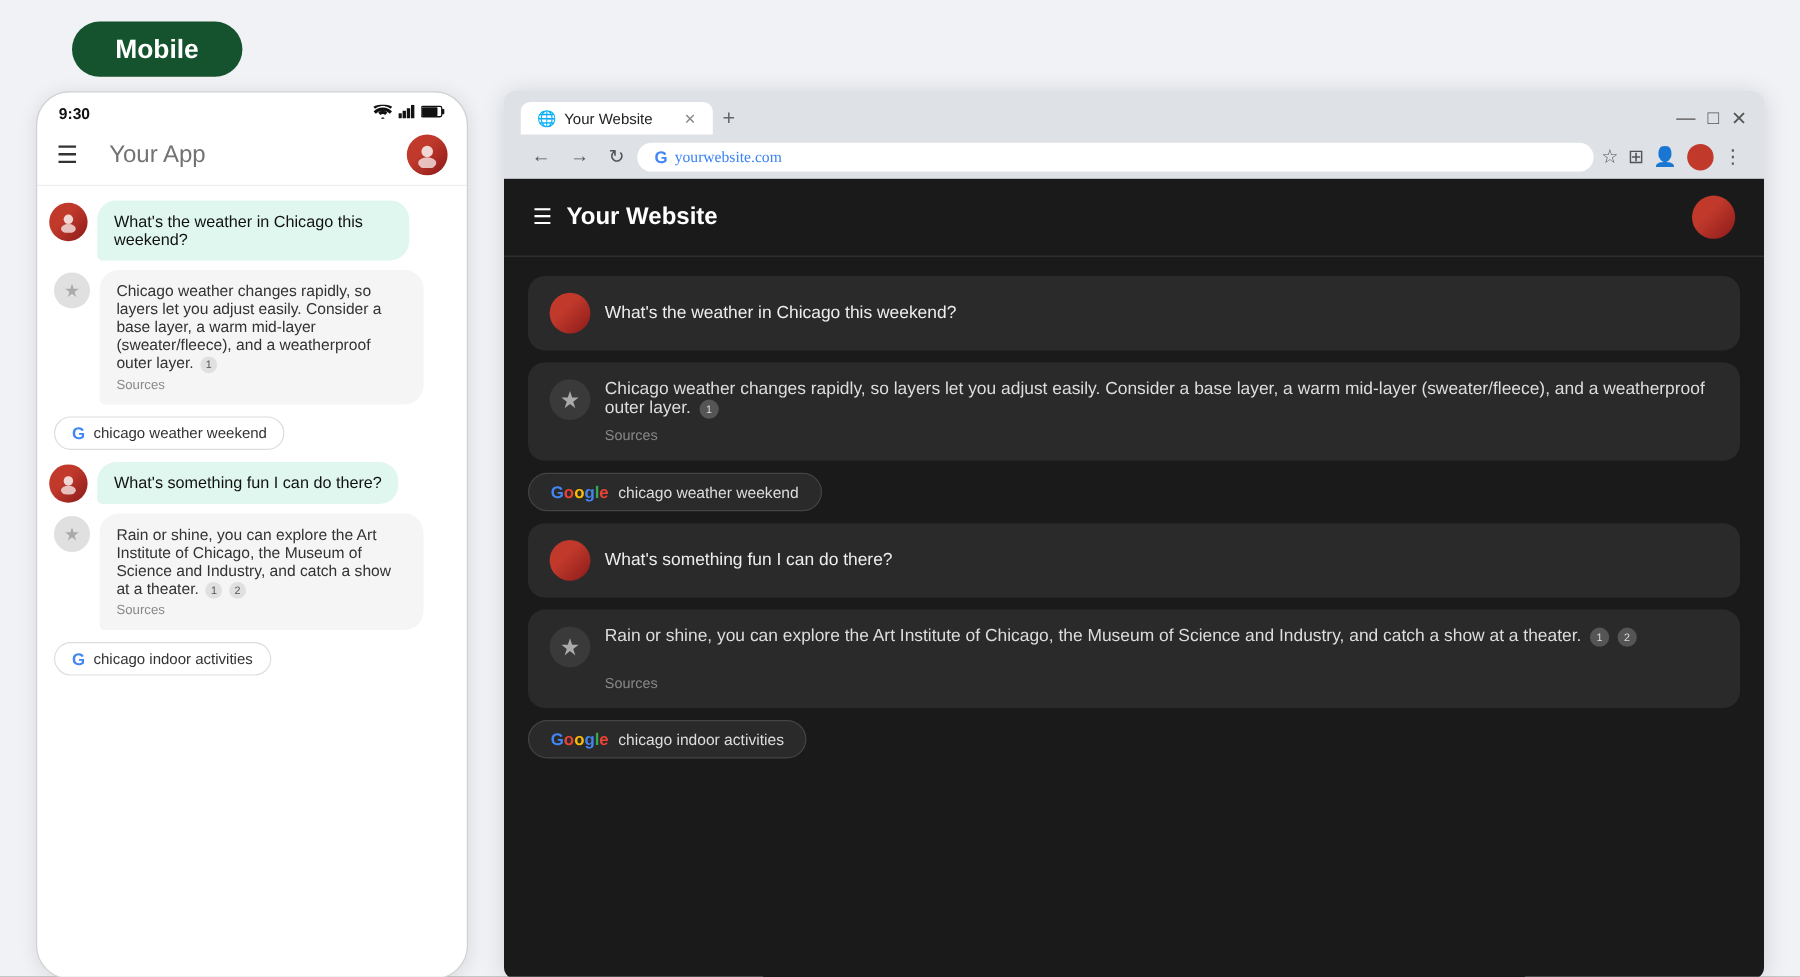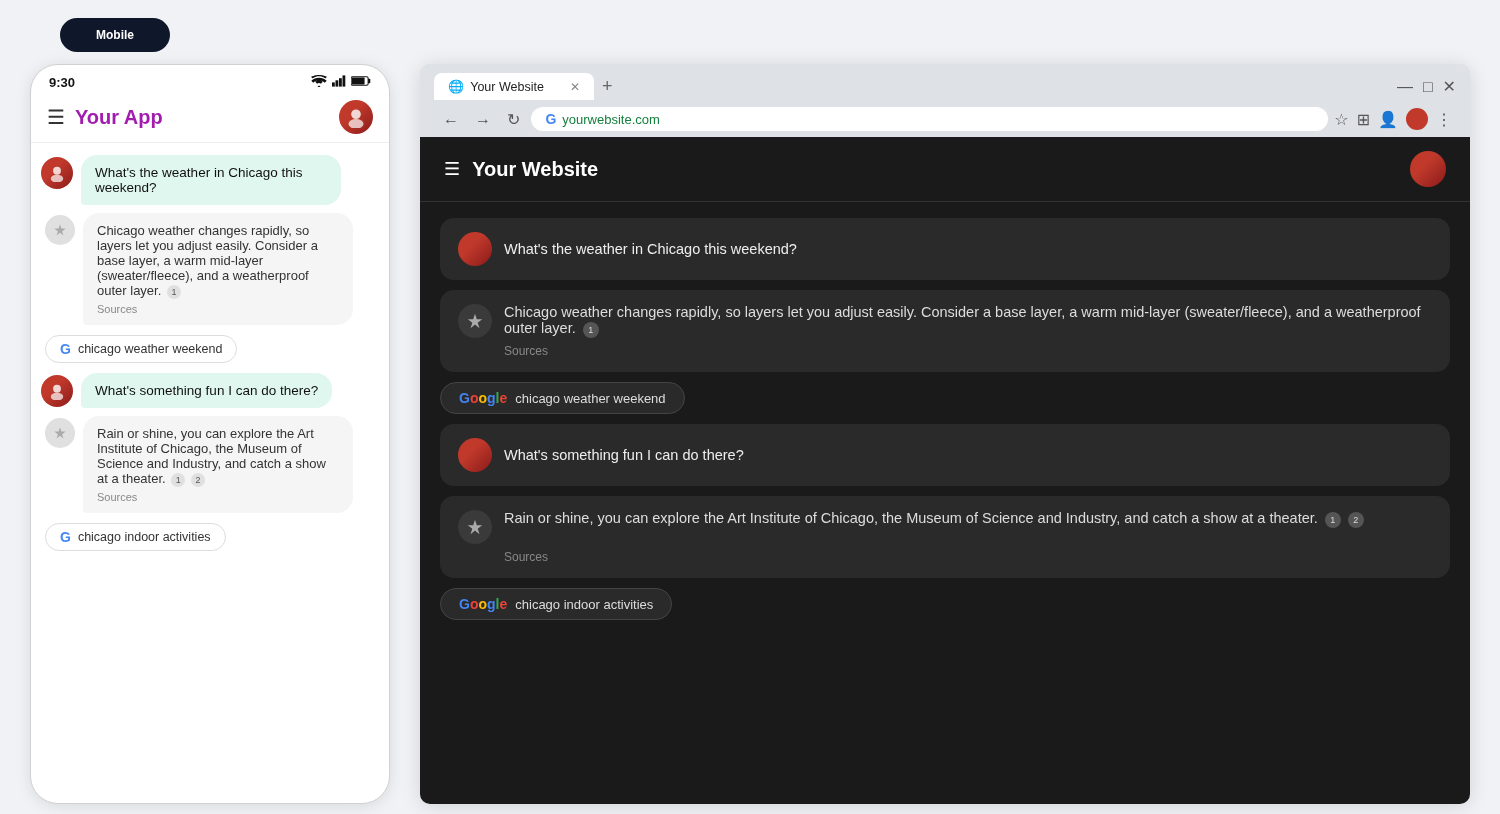--- a/index.html
+++ b/index.html
@@ -15,26 +15,26 @@
     }
 
     
     .top-bar {
       width: 100%;
       display: flex;
       justify-content: space-between;
       padding: 18px 60px 12px 60px;
     }
     .toggle-btn {
-      background: #0f172a;
+      background: #14532d;
       color: #fff;
       border: none;
       border-radius: 24px;
       padding: 10px 36px;
-      font-size: 12px;
+      font-size: 22px;
       font-weight: 600;
       cursor: pointer;
     }
 
     
     .main-layout {
       display: flex;
       flex-direction: row;
       width: 100%;
       gap: 0px;
@@ -73,24 +73,24 @@
     }
 
     .mobile-header {
       display: flex;
       align-items: center;
       padding: 6px 16px 8px 16px;
       border-bottom: 1px solid #eee;
     }
     .mobile-header-title {
       font-size: 20px;
-      font-weight: 700;
-      flex: 1;
-      margin-left: 10px;
-      color: #a21caf;
+      font-weight: 400;
+      flex: 1;
+      margin-left: 26px;
+      color: #737373;
     }
     .mobile-avatar {
       width: 34px;
       height: 34px;
       border-radius: 50%;
       background: linear-gradient(135deg, #c0392b 40%, #8b1a1a 100%);
       display: flex;
       align-items: center;
       justify-content: center;
       color: #fff;
@@ -259,21 +259,22 @@
       display: flex;
       align-items: center;
       padding: 4px 14px;
       gap: 6px;
       font-size: 13px;
       color: #333;
     }
     .browser-address-url {
       flex: 1;
       font-size: 13px;
-      color: #15803d;
+      color: #3b82f6;
+      font-family: Liberation Serif, serif;
     }
     .browser-toolbar-right {
       display: flex;
       align-items: center;
       gap: 8px;
       color: #555;
       font-size: 16px;
     }
     .browser-window-btns {
       display: flex;

